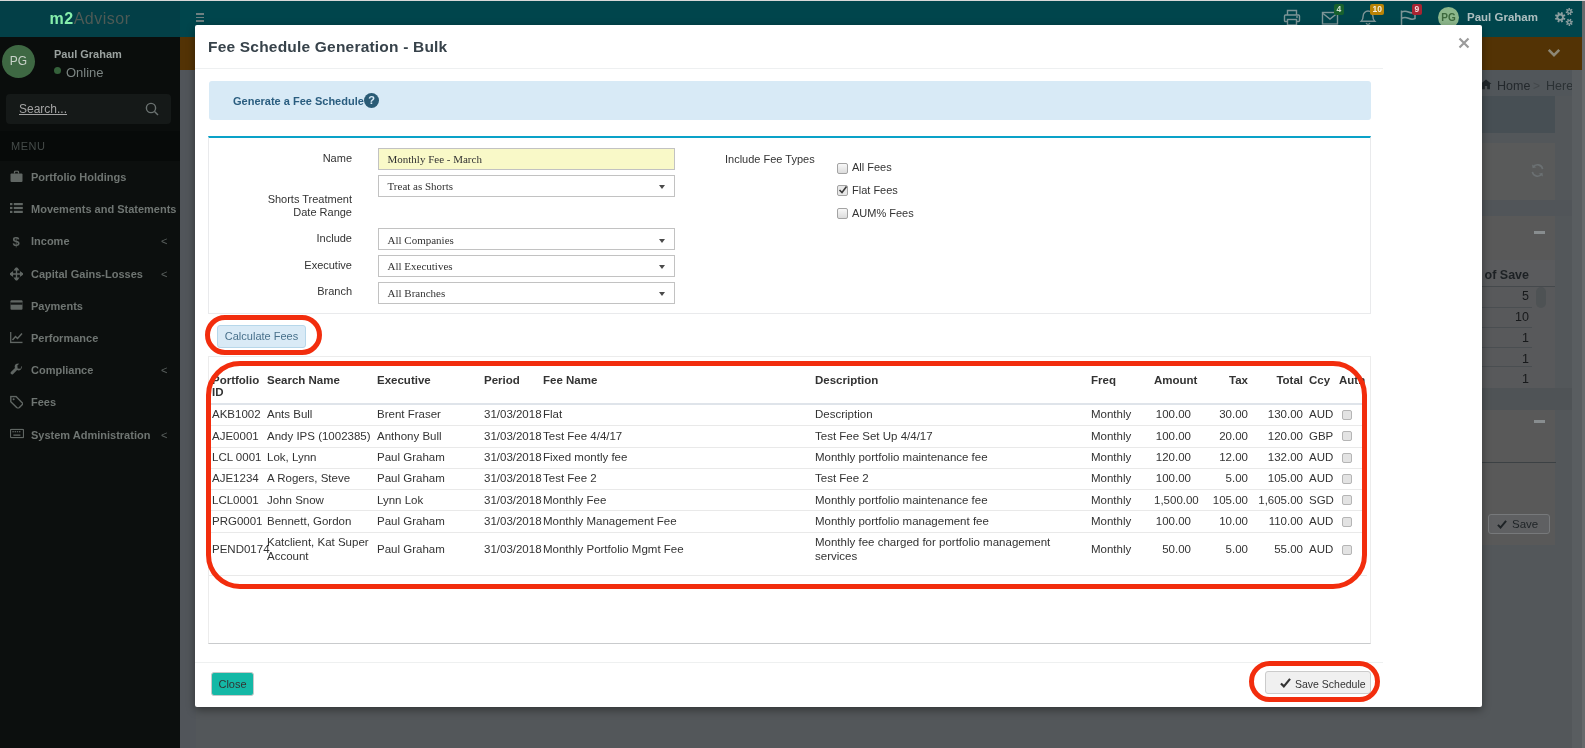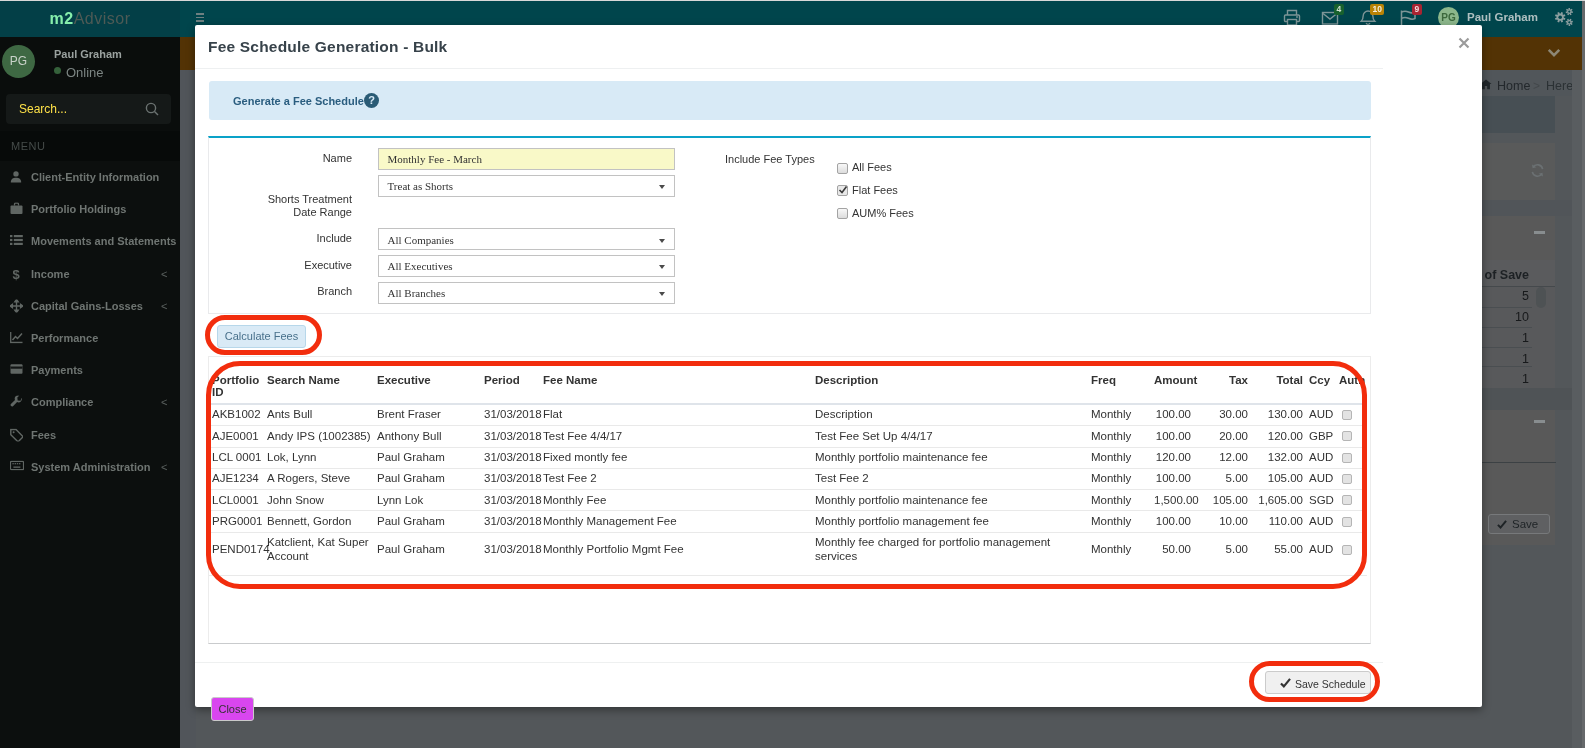--- a/index.html
+++ b/index.html
@@ -10,21 +10,21 @@
 #sidebar { position:absolute; left:0; top:0; width:180px; height:748px; background:#0c0f0e; z-index:5; }
 #sbhead { position:absolute; left:0; top:0; width:180px; height:37px; background:#033f47; }
 #sblogo { position:absolute; left:0; top:0; width:180px; height:37px; line-height:38px; text-align:center; font-size:16px; color:#4e5a55; letter-spacing:0.5px;}
 #sblogo b { color:#86efac; }
 #userarea { position:absolute; left:0; top:37px; width:180px; height:94px; background:#0a0d0c; }
 #avatar { position:absolute; left:2px; top:45px; width:33px; height:33px; border-radius:50%; background:#3e6843; color:#c9d2c9; font-size:12px; line-height:33px; text-align:center; }
 #uname { position:absolute; left:54px; top:48px; font-size:11px; font-weight:bold; color:#9aa19f; }
 #udot { position:absolute; left:54px; top:67px; width:7px; height:7px; border-radius:50%; background:#35613b; }
 #ustat { position:absolute; left:66px; top:65px; font-size:13px; color:#7c8583; }
 #searchbox { position:absolute; left:6px; top:94px; width:165px; height:30px; background:#151918; border-radius:4px; }
-#searchbox span { position:absolute; left:13px; top:8px; font-size:12px; color:#fde047; }
+#searchbox span { position:absolute; left:13px; top:8px; font-size:12px; color:#a3a3a3;text-decoration:underline; }
 #menuhdr { position:absolute; left:0; top:131px; width:180px; height:30px; background:#070a09; font-size:11px; color:#454b49; line-height:30px; padding-left:11px; letter-spacing:0.5px;}
 #menu { position:absolute; left:0; top:161px; width:180px; }
 .mitem { position:relative; height:32.2px; font-size:11px; font-weight:bold; color:#6f7572; }
 .mitem .txt { position:absolute; left:31px; top:50%; transform:translateY(-50%); white-space:nowrap; }
 .mitem .ico { position:absolute; left:10px; top:50%; transform:translateY(-50%); width:13px; height:13px; }
 .mitem .chev { position:absolute; left:161px; top:50%; transform:translateY(-50%); font-size:11px; color:#5b615f; font-weight:normal;}
 
 #navbar { position:absolute; left:180px; top:0; width:1405px; height:37px; background:#00454c; z-index:4; }
 .hbar { position:absolute; left:15.5px; width:8.5px; height:1.8px; background:#6e8081; }
 .navico { position:absolute; top:9px; width:18px; height:18px; }
@@ -55,21 +55,21 @@
 .redring { position:absolute; border:5px solid #f22d0d; border-radius:22px; z-index:20; }
 #tablepanel { position:absolute; left:13px; top:331px; width:1163px; height:288px; border:1px solid #ececec; border-bottom:1px solid #c9cbcd; }
 #feetable { border-collapse:collapse; table-layout:fixed; width:1154px; margin-left:0px; font-size:11.5px; color:#333; }
 #feetable th { font-weight:bold; text-align:left; vertical-align:top; padding:18px 0 5px 3px; border-bottom:2px solid #dfe4ea; line-height:11.5px; white-space:nowrap; }
 #feetable td { padding:3.4px 0 3.4px 3px; border-bottom:1px solid #e9e9e9; line-height:13.5px; vertical-align:middle; white-space:nowrap; }
 #feetable .r { text-align:right; padding-right:0; }
 #feetable .w { white-space:normal; }
 #feetable tr.last td { padding-top:3.5px; padding-bottom:11.5px; }
 .authbox { width:10px; height:10px; border:1px solid #b5b5b5; border-radius:2px; background:#e3e3e3; margin-left:6px; }
 #botline { position:absolute; left:0; top:637px; width:1188px; border-top:1px solid #eef0f0; }
-#closebtn { position:absolute; left:16px; top:672px; width:43px; height:24px; background:#d946ef; border:1px solid #c9c9c9; border-radius:3px; font-size:11px; color:#333; text-align:center; line-height:22px; }
+#closebtn { position:absolute; left:16px; top:647px; width:43px; height:24px; background:#14b8a6; border:1px solid #c9c9c9; border-radius:3px; font-size:11px; color:#333; text-align:center; line-height:22px; }
 #savebtn { position:absolute; left:1070px; top:646px; width:106px; height:23px; background:#f0f0f0; border:1px solid #cbcbcb; border-radius:3px; font-size:10.5px; color:#333; }
 </style>
 </head>
 <body>
 <div class="abs" style="left:0;top:0;width:1585px;height:1px;background:#d8d8d8;z-index:30;"></div>
 <div class="abs" style="left:1582px;top:1px;width:3px;height:747px;background:#66696b;z-index:30;"></div>
 
 <div id="sidebar">
   <div id="sbhead"></div>
   <div id="sblogo"><b>m2</b>Advisor</div>
@@ -81,27 +81,20 @@
   <div id="searchbox">
       <span>Search...</span>
     <svg style="position:absolute;right:12px;top:8px" width="14" height="14" viewBox="0 0 14 14">
         <circle cx="6" cy="6" r="4.6" fill="none" stroke="#6b7271" stroke-width="1.4"></circle>
         <line x1="9.5" y1="9.5" x2="13" y2="13" stroke="#6b7271" stroke-width="1.4"></line>
       </svg>
   </div>
   <div id="menuhdr">MENU</div>
   <div id="menu">
       <div class="mitem">
-        <span class="ico"><svg width="12" height="13" viewBox="0 0 12 13">
-            <circle cx="6" cy="3.4" r="2.7" fill="#606663"></circle>
-            <path d="M0.8 12 C0.8 8.6 3 7.2 6 7.2 C9 7.2 11.2 8.6 11.2 12 Z" fill="#606663"></path>
-          </svg></span>
-        <span class="txt">Client-Entity Information</span>
-      </div>
-      <div class="mitem">
         <span class="ico"><svg width="13" height="12" viewBox="0 0 13 12">
             <rect x="0.5" y="3" width="12" height="8.5" rx="1" fill="#606663"></rect>
             <path d="M4.5 3 V1.5 a1 1 0 0 1 1-1 h2 a1 1 0 0 1 1 1 V3" fill="none" stroke="#606663" stroke-width="1.3"></path>
           </svg></span>
         <span class="txt">Portfolio Holdings</span>
       </div>
       <div class="mitem">
         <span class="ico"><svg width="13" height="11" viewBox="0 0 13 11">
             <g fill="#606663">
               <rect x="0" y="0.5" width="2.4" height="2.2"></rect>
@@ -129,32 +122,32 @@
               <path d="M6.5 0 L8.2 2.4 H4.8 Z"></path>
               <path d="M6.5 13 L8.2 10.6 H4.8 Z"></path>
               <path d="M0 6.5 L2.4 4.8 V8.2 Z"></path>
               <path d="M13 6.5 L10.6 4.8 V8.2 Z"></path>
             </g>
           </svg></span>
         <span class="txt">Capital Gains-Losses</span>
         <span class="chev">&lt;</span>
       </div>
       <div class="mitem">
+        <span class="ico"><svg width="13" height="11" viewBox="0 0 13 11">
+            <rect x="0.5" y="0.8" width="12" height="9.4" rx="1" fill="#606663"></rect>
+            <rect x="0.5" y="3" width="12" height="2.2" fill="#121514"></rect>
+          </svg></span>
+        <span class="txt">Payments</span>
+      </div>
+      <div class="mitem">
         <span class="ico"><svg width="13" height="12" viewBox="0 0 13 12">
             <path d="M0.7 0.5 V11 H12.5" stroke="#606663" stroke-width="1.3" fill="none"></path>
             <path d="M2.5 8.5 L5.5 5 L7.5 7 L12 2" stroke="#606663" stroke-width="1.5" fill="none"></path>
           </svg></span>
         <span class="txt">Performance</span>
-      </div>
-      <div class="mitem">
-        <span class="ico"><svg width="13" height="11" viewBox="0 0 13 11">
-            <rect x="0.5" y="0.8" width="12" height="9.4" rx="1" fill="#606663"></rect>
-            <rect x="0.5" y="3" width="12" height="2.2" fill="#121514"></rect>
-          </svg></span>
-        <span class="txt">Payments</span>
       </div>
       <div class="mitem">
         <span class="ico"><svg width="13" height="13" viewBox="0 0 13 13">
             <path d="M11.6 2.2 a3.4 3.4 0 0 1 -4.5 4.4 L3 10.7 a1.5 1.5 0 0 1 -2.1-2.1 L5 4.5 a3.4 3.4 0 0 1 4.4-4.5 L7.3 2.1 l0.4 2.8 2.8 0.4 Z" fill="#606663"></path>
           </svg></span>
         <span class="txt">Compliance</span>
         <span class="chev">&lt;</span>
       </div>
       <div class="mitem">
         <span class="ico"><svg width="13" height="13" viewBox="0 0 13 13">

